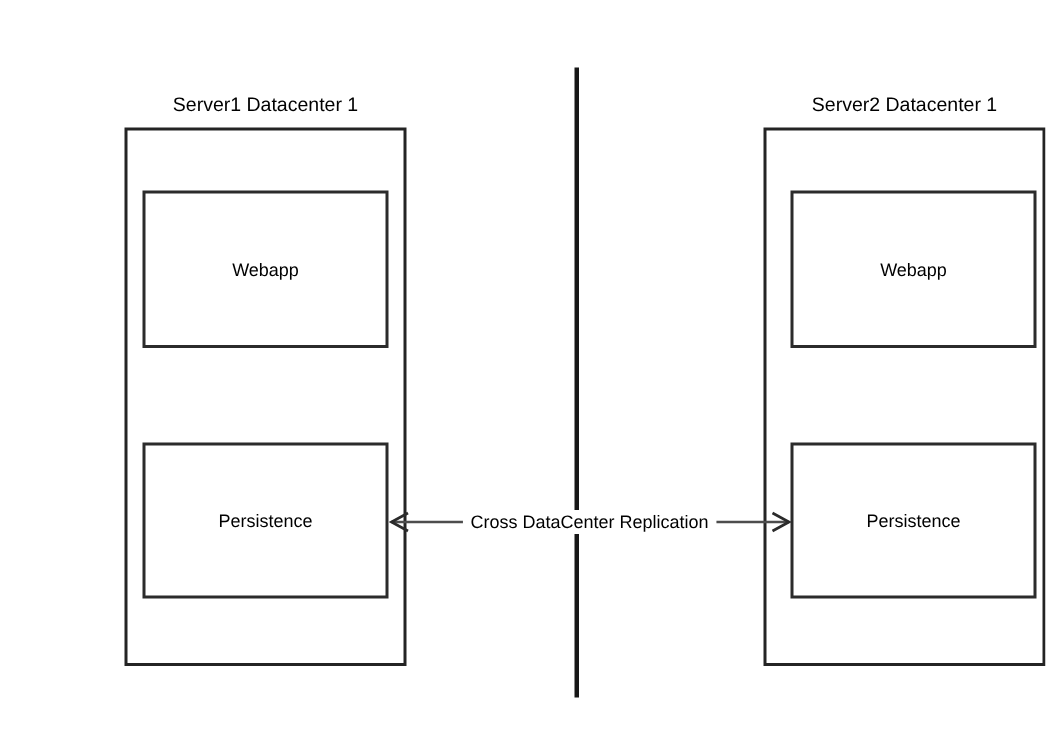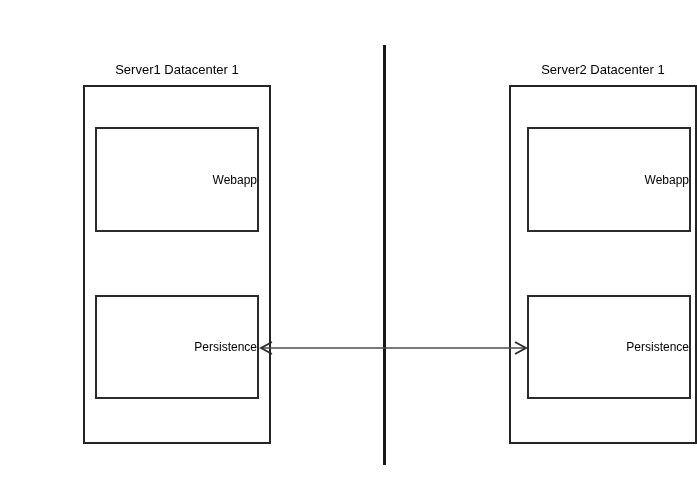--- a/index.html
+++ b/index.html
@@ -51,21 +51,21 @@
   .server-box-right { left: 478px; }
   .component-box {
     position: absolute;
     width: 164px;
     border: 2px solid #2b2b2b;
     background: #ffffff;
     box-sizing: border-box;
     z-index: 3;
     display: flex;
     align-items: center;
-    justify-content: flex-end;
+    justify-content: center;
   }
   .component-box span {
     font-size: 12px;
     color: #000000;
     white-space: nowrap;
   }
   .webapp-left       { left: 64px;  top: 127px; height: 105px; }
   .persistence-left  { left: 64px;  top: 295px; height: 104px; }
   .webapp-right      { left: 496px; top: 127px; height: 105px; }
   .persistence-right { left: 496px; top: 295px; height: 104px; }
@@ -113,14 +113,15 @@
   </div>
   <div class="component-box persistence-right">
     <span>Persistence</span>
   </div>
 
   <svg class="replication-arrow" viewBox="0 0 269 18" xmlns="http://www.w3.org/2000/svg" aria-hidden="true">
     <line x1="2" y1="9" x2="267" y2="9" stroke="#4d4d4d" stroke-width="1.6"></line>
     <path d="M13 3 L2 9 L13 15" fill="none" stroke="#2b2b2b" stroke-width="1.8"></path>
     <path d="M256 3 L267 9 L256 15" fill="none" stroke="#2b2b2b" stroke-width="1.8"></path>
   </svg>
+  <div class="arrow-label">Cross DataCenter Replication</div>
 
 </div>
 
 </body></html>

